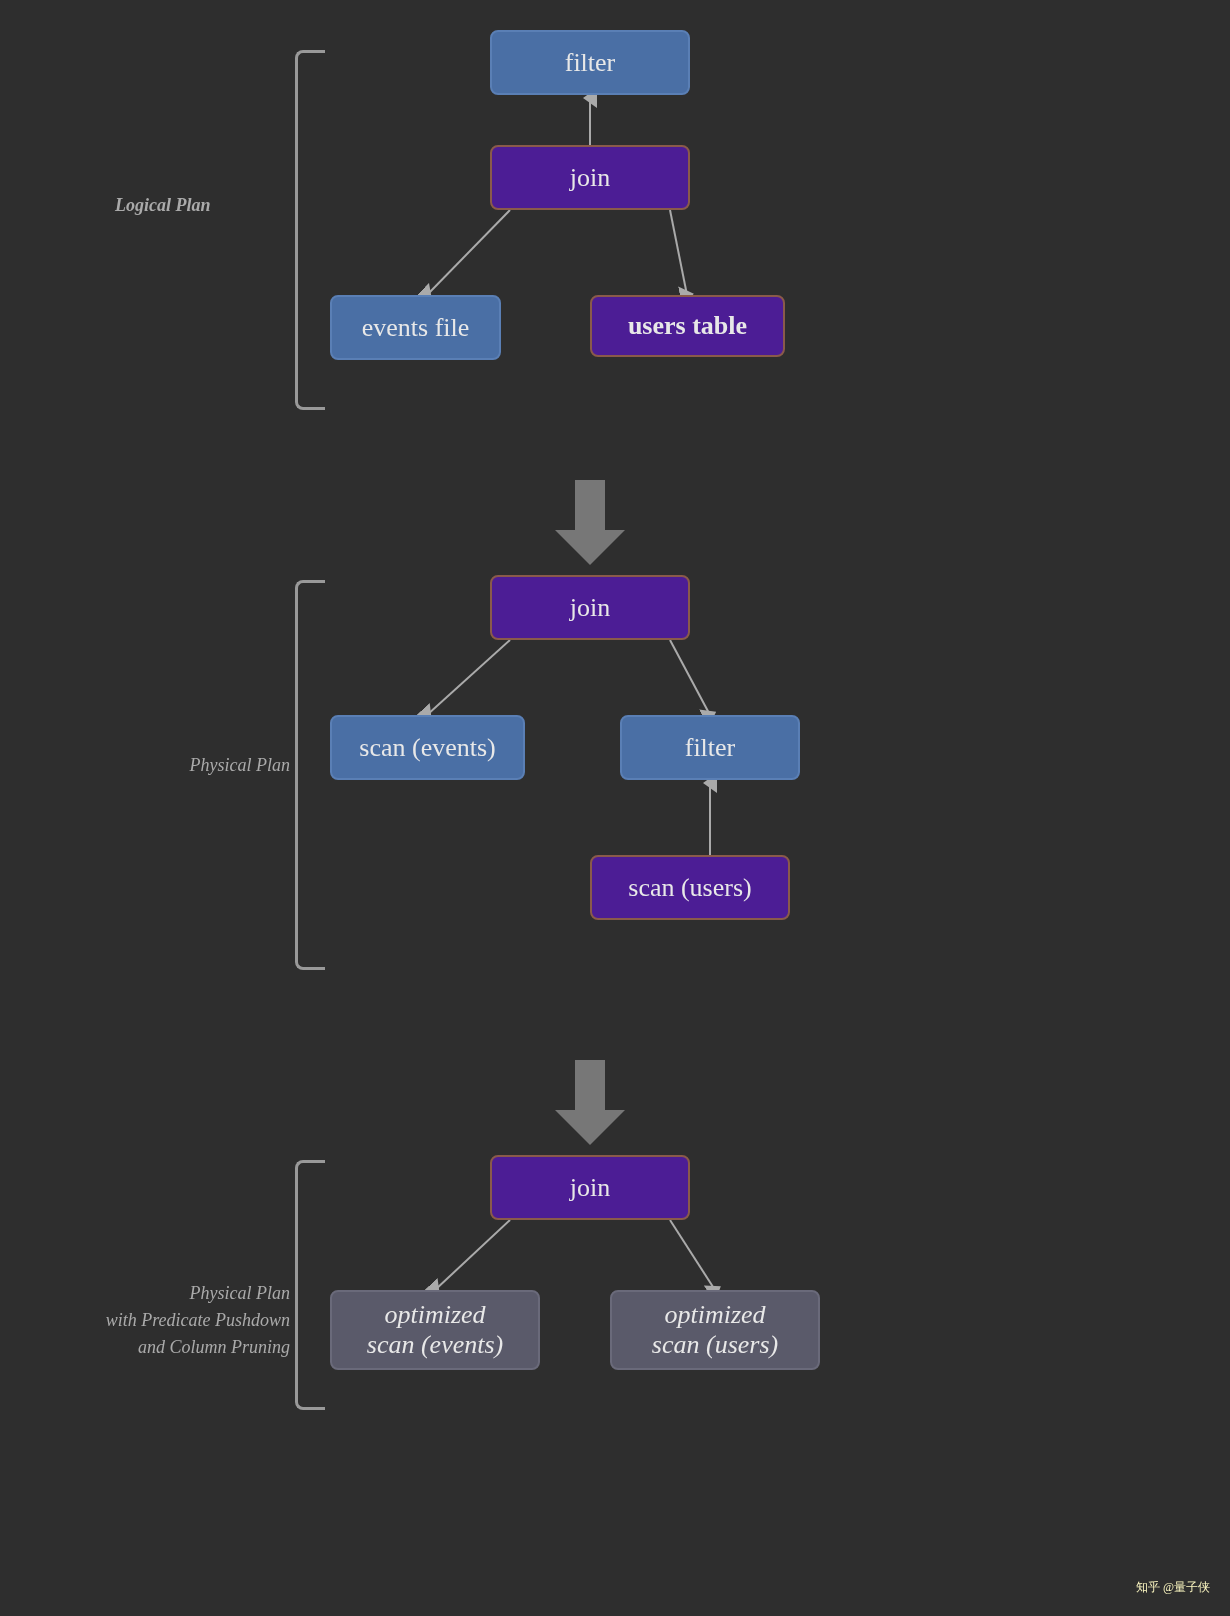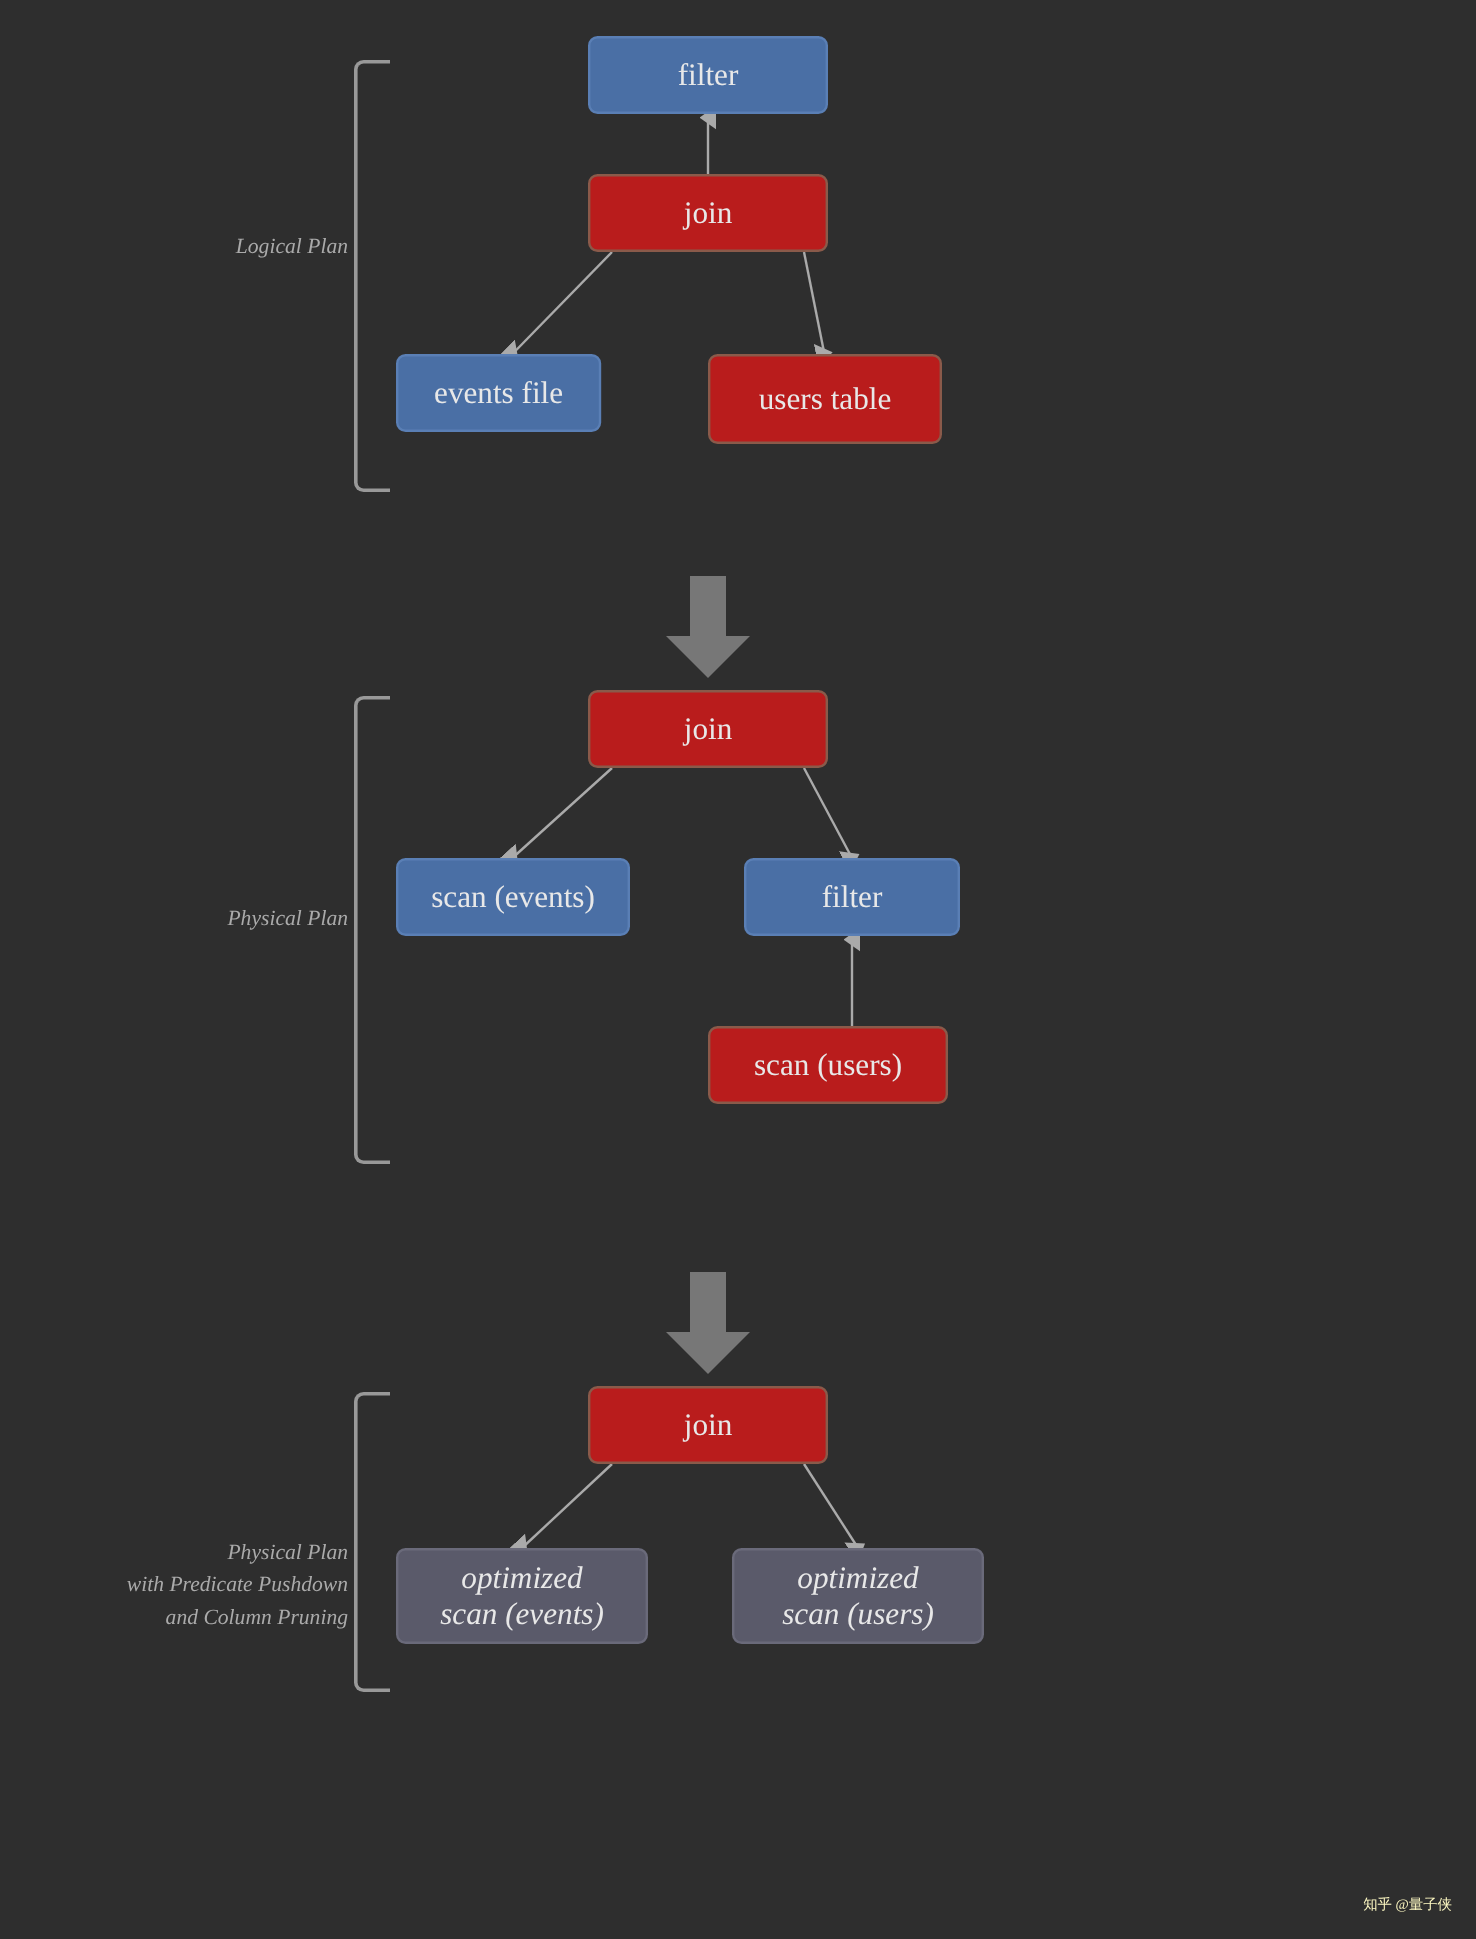--- a/index.html
+++ b/index.html
@@ -32,21 +32,21 @@
       color: #e8e8e8;
       padding: 10px 20px;
     }
 
     .node-blue {
       background-color: #4a6fa5;
       border: 2px solid #5a7fb5;
     }
 
     .node-brown {
-      background-color: #b91c1c;
+      background-color: #4c1d95;
       border: 2px solid #8a5a4a;
     }
 
     .node-gray {
       background-color: #5a5a6a;
       border: 2px solid #6a6a7a;
     }
 
     
     .section-label {
@@ -135,35 +135,35 @@
     left: 295px;
     top: 50px;
     width: 30px;
     height: 360px;
     border-left: 3px solid #999;
     border-top: 3px solid #999;
     border-bottom: 3px solid #999;
     border-radius: 8px 0 0 8px;
   "></div>
 
-  <div class="section-label" style="left: 115px; top: 195px; text-align: right; width: 175px;">Logical Plan</div>
+  <div class="section-label" style="left: 115px; top: 195px; text-align: left; width: 175px; font-weight: bold;">Logical Plan</div>
 
   <div class="node node-blue" style="left: 490px; top: 30px; width: 200px; height: 65px;">
     <span>filter</span>
   </div>
 
   <div class="node node-brown" style="left: 490px; top: 145px; width: 200px; height: 65px;">
     <span>join</span>
   </div>
 
   <div class="node node-blue" style="left: 330px; top: 295px; width: 171px; height: 65px;">
     <span>events file</span>
   </div>
 
-  <div class="node node-brown" style="left: 590px; top: 295px; width: 195px; height: 75px;">
+  <div class="node node-brown" style="left: 590px; top: 295px; width: 195px; height: 62px; font-weight: bold;">
     <span>users table</span>
   </div>
 
   <div style="
     position: absolute;
     left: 295px;
     top: 580px;
     width: 30px;
     height: 390px;
     border-left: 3px solid #999;

